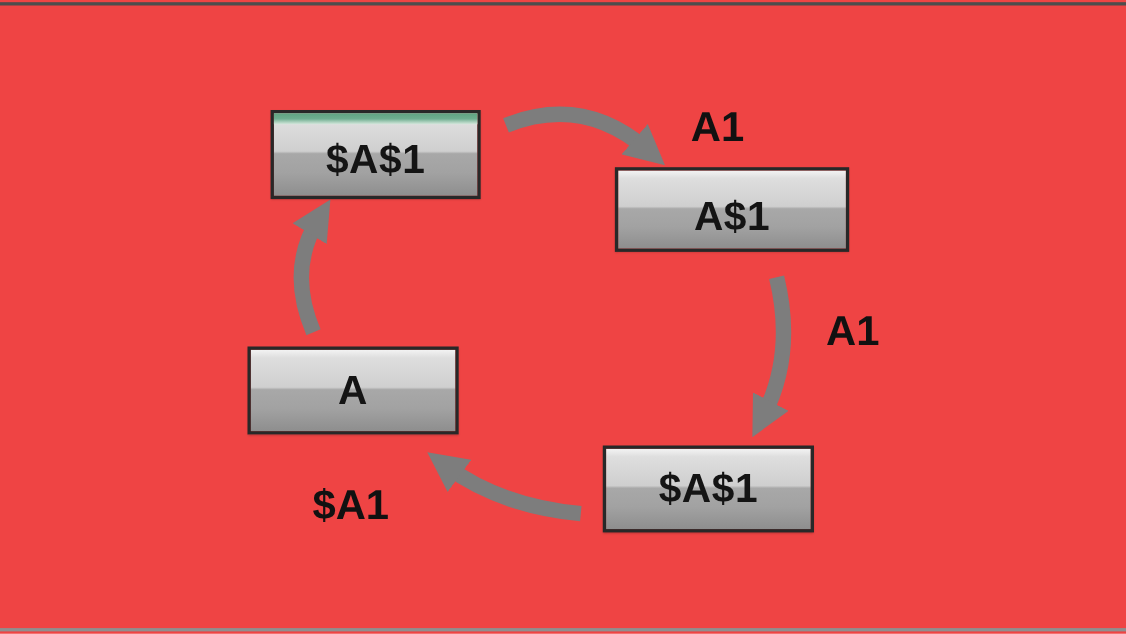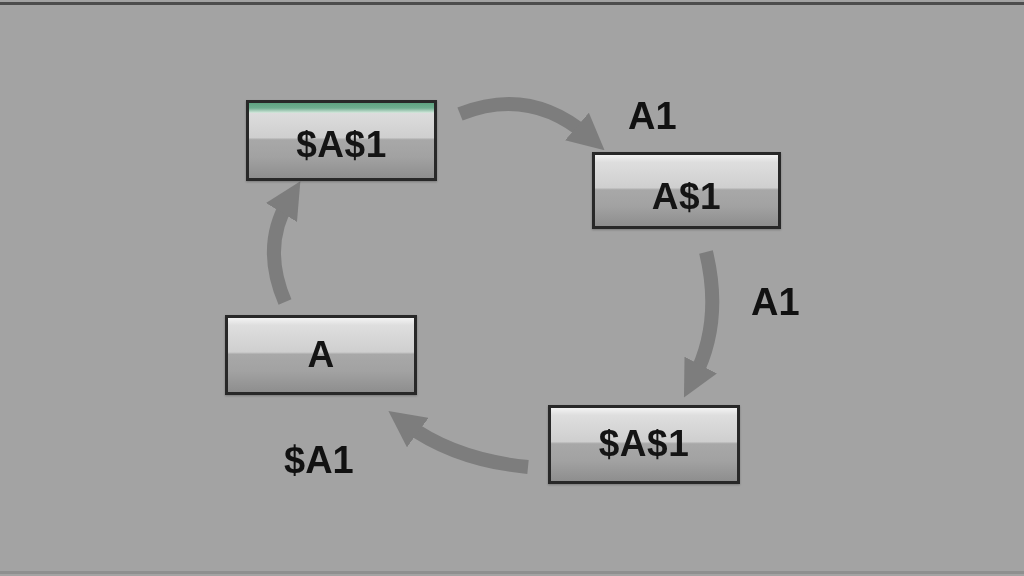--- a/index.html
+++ b/index.html
@@ -3,21 +3,21 @@
 <meta charset="utf-8">
 <style>
   html, body { margin: 0; padding: 0; }
   body { background: #ffffff; }
 
   .stage {
     position: relative;
     width: 1024px;
     height: 576px;
     overflow: hidden;
-    background: #a3a3a3;
+    background: #ef4444;
     font-family: "Liberation Sans", sans-serif;
   }
 
   .frame-line {
     position: absolute;
     left: 0;
     width: 1024px;
     height: 3px;
   }
   .frame-line.top    { top: 2px;    background: #4d4d4d; }
@@ -56,21 +56,21 @@
     transform: translateY(-1px);
   }
 
   .green-strip {
     height: 10px;
     width: 100%;
     background: linear-gradient(180deg, #5fa381 0%, #6fae90 50%, #d6e8dd 100%);
   }
 
   #node-top-left     { left: 246px; top: 100px; width: 191px; height: 81px; }
-  #node-top-right    { left: 592px; top: 152px; width: 189px; height: 77px; align-items: center; }
+  #node-top-right    { left: 559px; top: 152px; width: 213px; height: 77px; align-items: center; }
   #node-bottom-left  { left: 225px; top: 315px; width: 192px; height: 80px; }
   #node-bottom-right { left: 548px; top: 405px; width: 192px; height: 79px; }
 
   #node-top-right .node-content { padding-top: 13px; }
 
   .edge-label {
     position: absolute;
     font-size: 38px;
     font-weight: 700;
     color: #111111;

